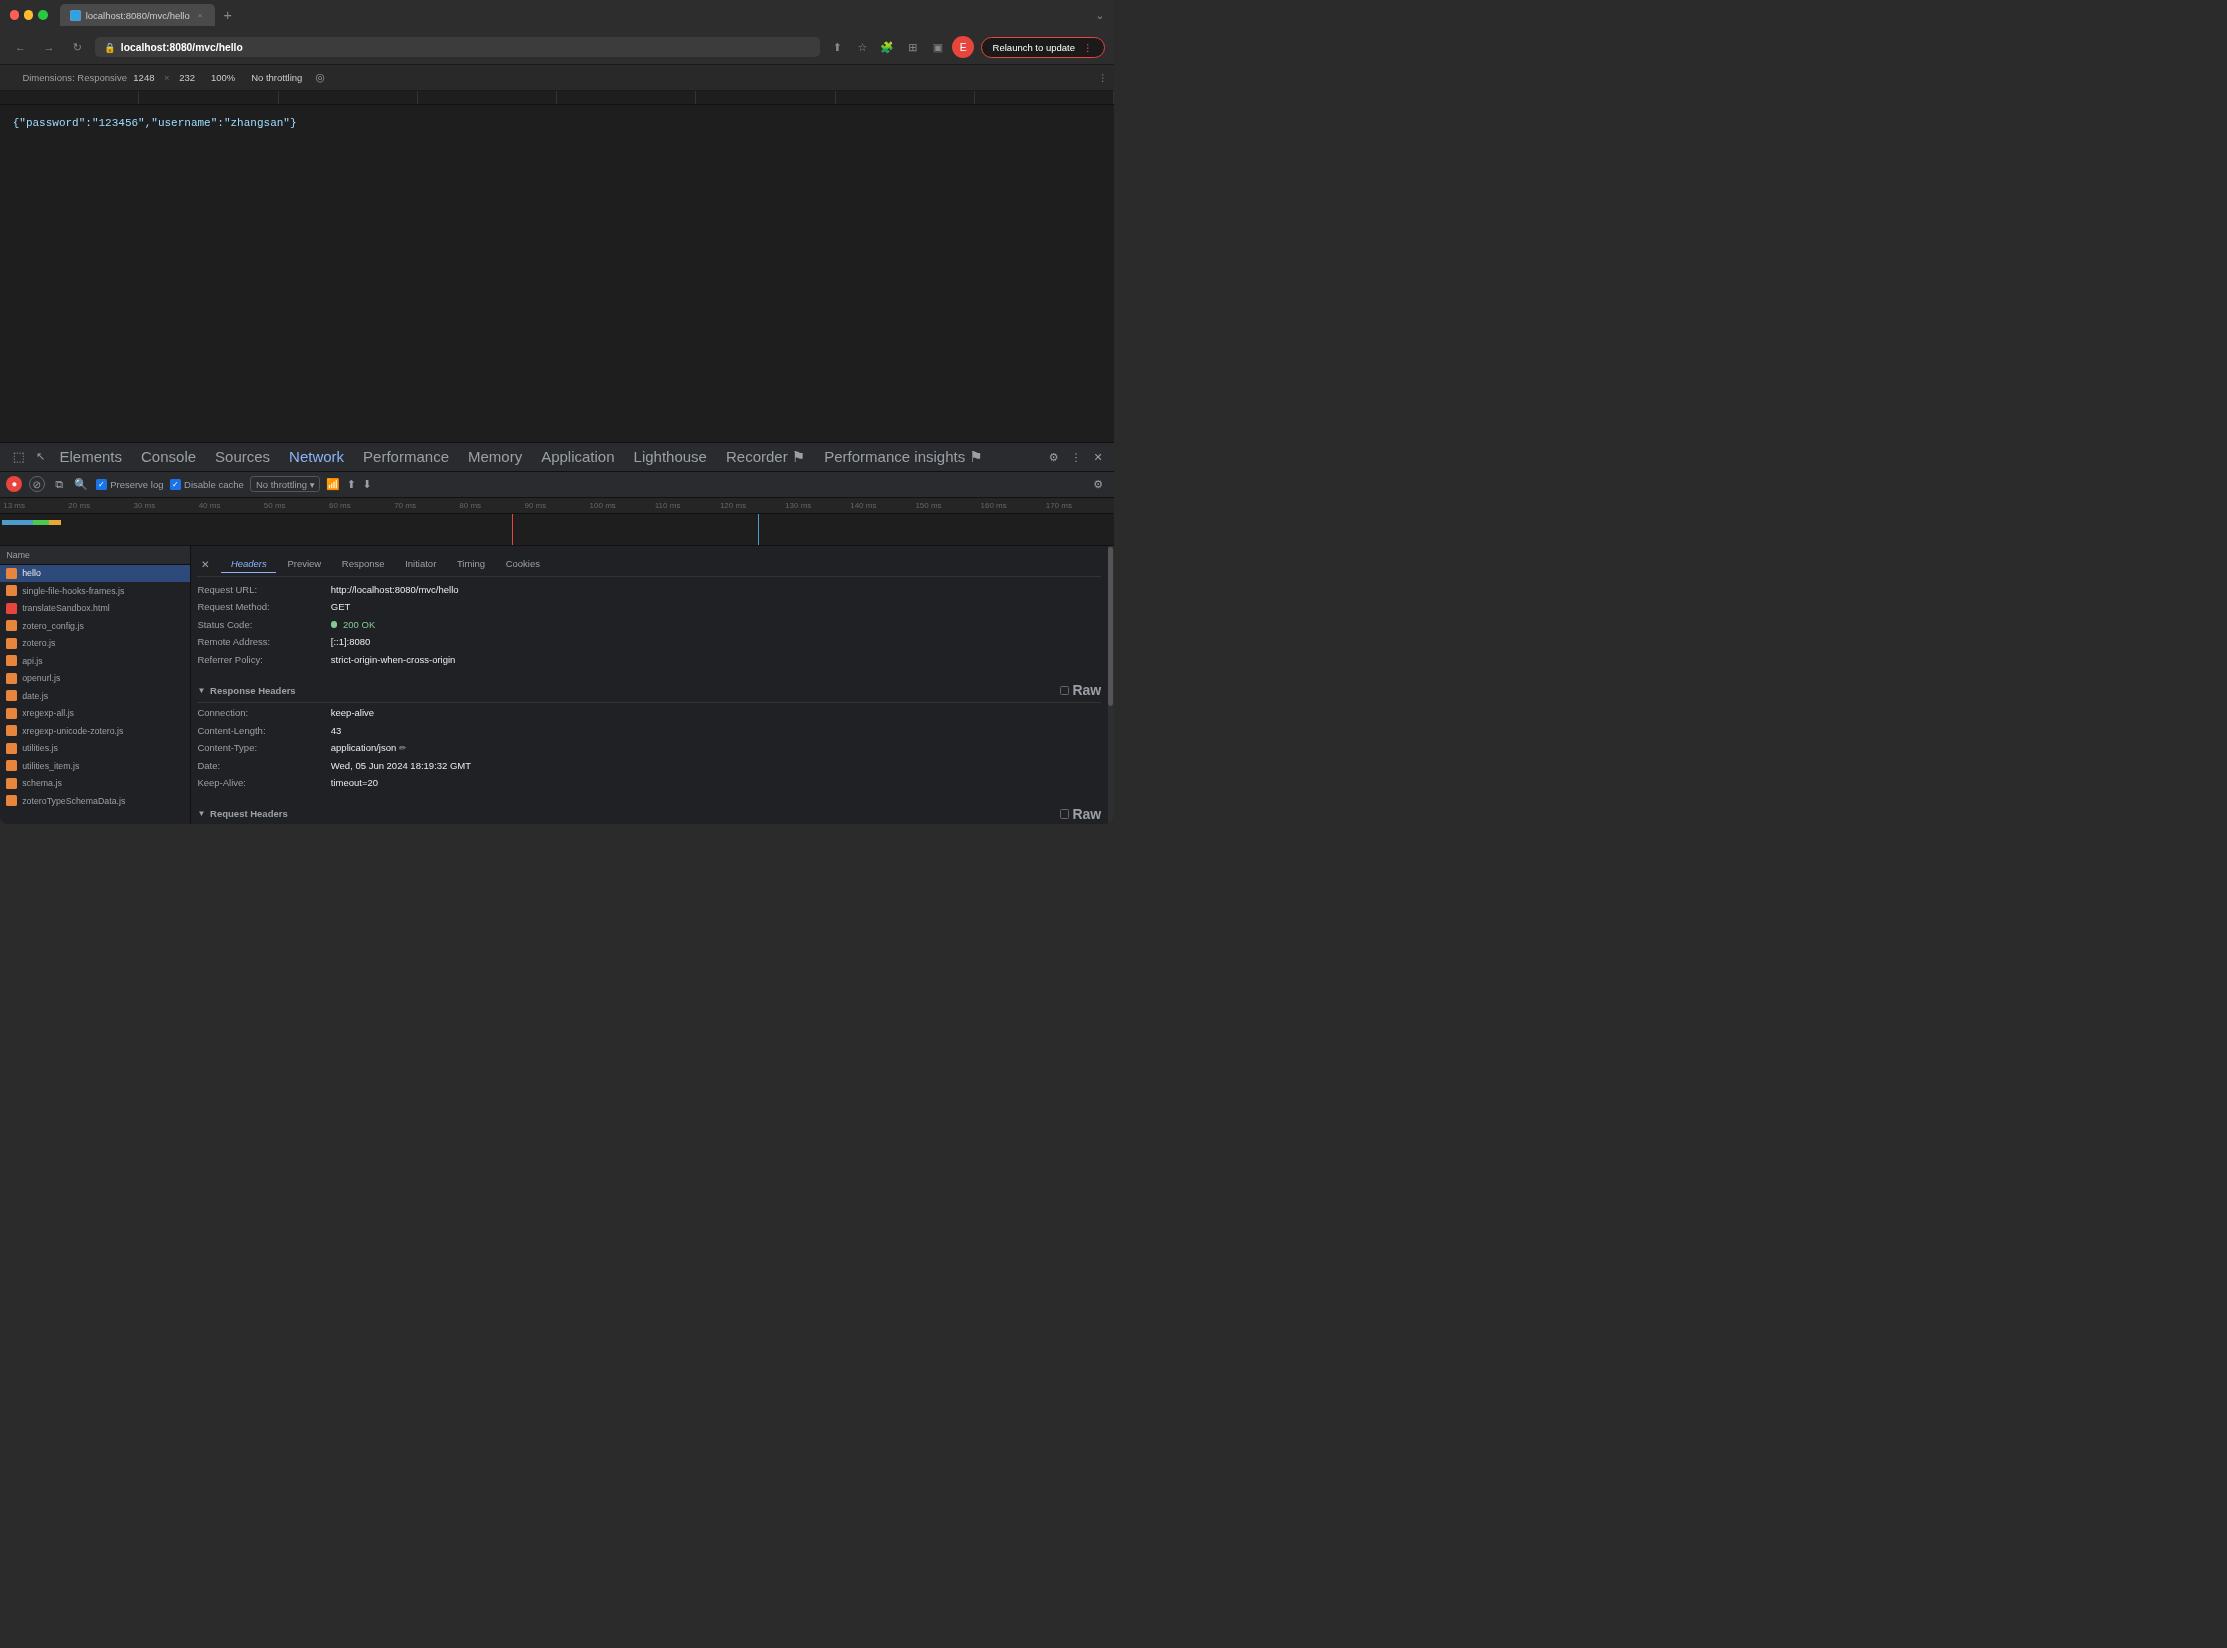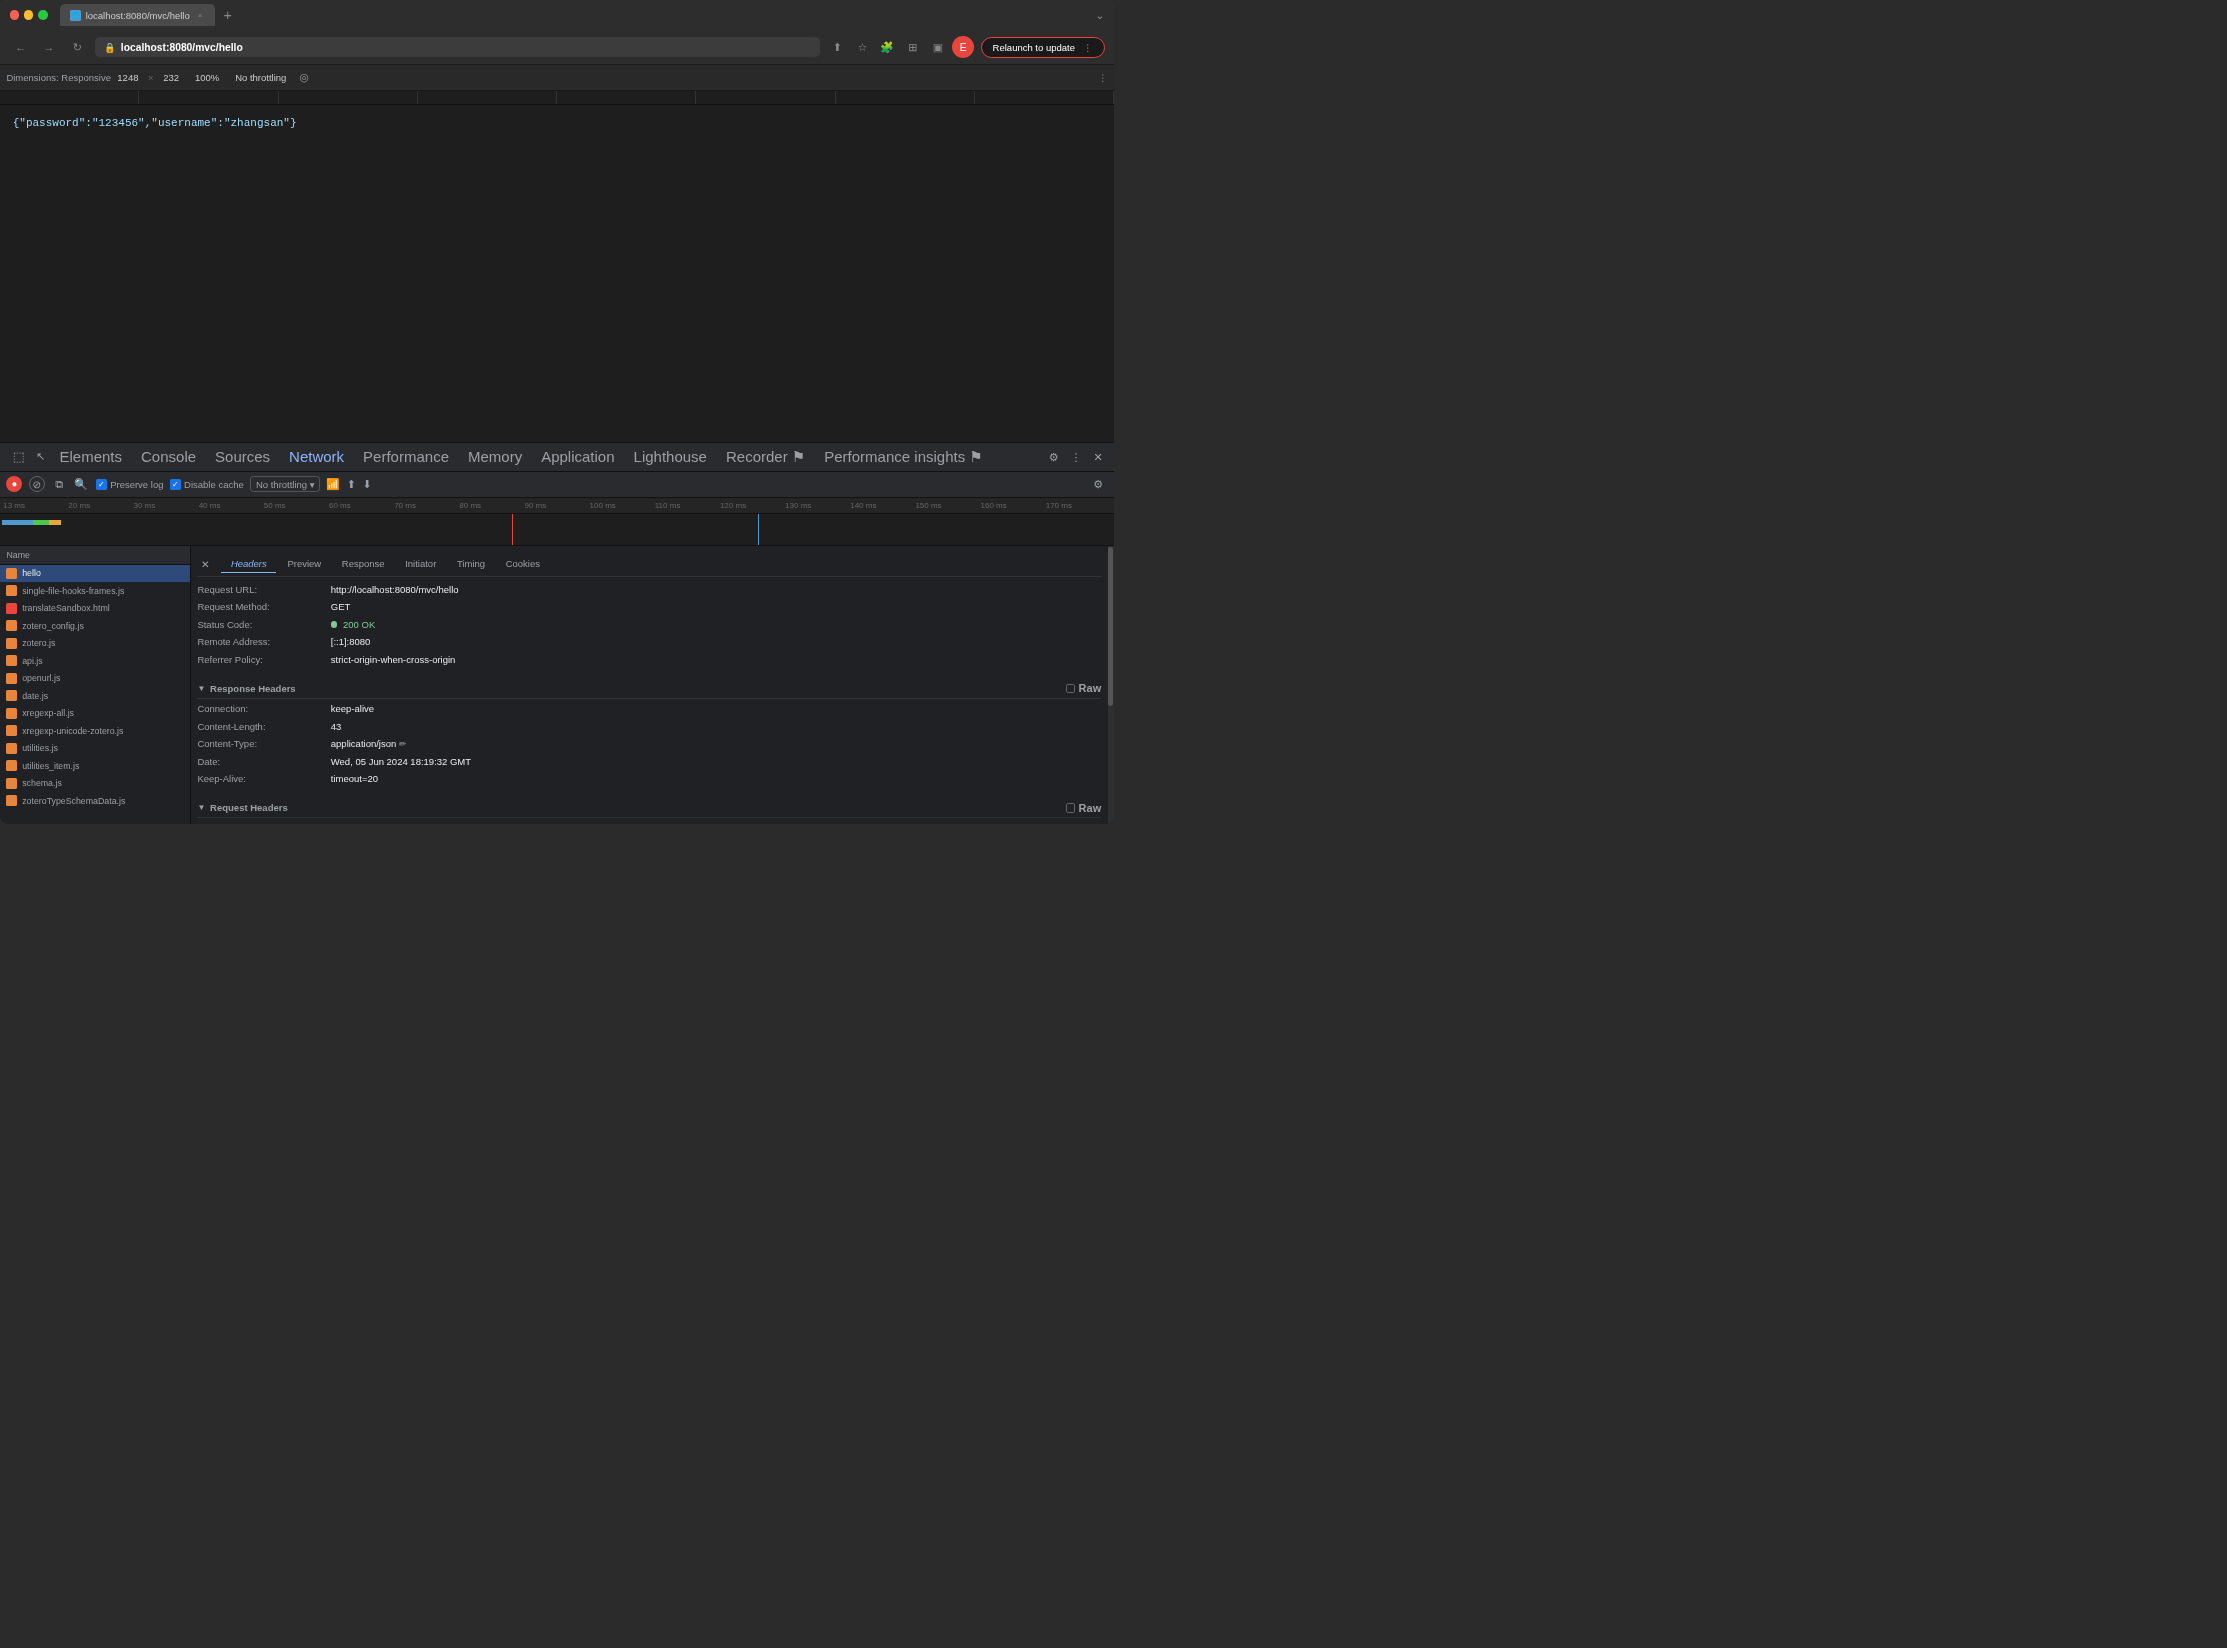--- a/index.html
+++ b/index.html
@@ -28,21 +28,21 @@
     .address-icon { color: #888; font-size: 9.5px; }
     .address-text { color: #fff; font-size: 10.3px; }
     .address-text span { color: #fff; font-weight: bold; }
     .toolbar-icons { display: flex; gap: 3.2px; margin-left: auto; }
     .toolbar-icon { width: 22px; height: 22px; display: flex; align-items: center; justify-content: center; color: #888; font-size: 11px; cursor: pointer; border-radius: 3.2px; }
     .relaunch-btn { background: #1a1a1a; border: 0.8px solid #e8453c; color: #fff; padding: 4px 11px; border-radius: 12.7px; font-size: 9.5px; cursor: pointer; display: flex; align-items: center; gap: 8px; }
     .relaunch-btn-inner { color: #ff5f57; }
 
     
     .devtools-bar { background: #292929; height: 25.5px; display: flex; align-items: center; padding: 0 6.4px; gap: 6.4px; border-bottom: 0.8px solid #1a1a1a; font-size: 9.5px; color: #aaa; justify-content: center; }
-    .devtools-bar-label { color: #9aa0a6; }
+    .devtools-bar-label { color: #9aa0a6; margin-left: 16px; }
     .devtools-bar-value { color: #ccc; }
     .devtools-bar-sep { color: #666; margin: 0 3.2px; }
     .devtools-bar-more { margin-left: auto; color: #888; }
     .ruler-bar { background: #1e1e1e; height: 14.3px; border-bottom: 0.8px solid #111; position: relative; overflow: hidden; }
     .ruler-marks { display: flex; width: 100%; height: 100%; }
     .ruler-mark { flex: 1; border-right: 0.8px solid #333; font-size: 6.4px; color: #555; padding-left: 1.6px; }
 
     
     .main-content { background: #1e1e1e; flex: 1; padding: 12.7px; font-family: 'Courier New', monospace; font-size: 11px; color: #ccc; overflow: auto; }
     .json-content { color: #9cdcfe; }
@@ -102,21 +102,21 @@
     .header-tab.active { color: #8ab4f8; border-bottom: 1.6px solid #8ab4f8; font-style: italic; }
     .close-btn { width: 16px; height: 16px; display: flex; align-items: center; justify-content: center; color: #9aa0a6; cursor: pointer; margin-right: 6.4px; }
     .header-section { margin-bottom: 9.5px; }
     .header-row { display: flex; gap: 6.4px; margin-bottom: 3.2px; font-size: 9.5px; min-height: 14.3px; }
     .header-key { color: #9aa0a6; width: 127px; flex-shrink: 0; }
     .header-val { color: #e8eaed; flex: 1; word-break: break-all; }
     .header-val.green { color: #81c995; }
     .status-dot { width: 6.4px; height: 6.4px; border-radius: 50%; background: #81c995; display: inline-block; margin-right: 3.2px; }
     .section-header { font-size: 9.5px; color: #9aa0a6; font-weight: bold; padding: 4.8px 0 3.2px; border-bottom: 0.8px solid #333; margin-bottom: 4.8px; display: flex; align-items: center; gap: 4.8px; cursor: pointer; }
     .triangle { font-size: 8px; color: #9aa0a6; }
-    .raw-checkbox { display: flex; align-items: center; gap: 3.2px; margin-left: auto; font-size: 11px; color: #9aa0a6; }
+    .raw-checkbox { display: flex; align-items: center; gap: 3.2px; margin-left: auto; font-size: 14px; color: #9aa0a6; }
     .raw-box { width: 9.5px; height: 9.5px; border: 0.8px solid #666; border-radius: 1.6px; }
     .edit-icon { font-size: 8.8px; color: #9aa0a6; cursor: pointer; }
     .scrollbar-area { width: 6.4px; background: #2d2f31; flex-shrink: 0; }
     .scrollbar-thumb { width: 4.8px; background: #555; border-radius: 2.4px; margin: 1.6px auto; height: 159px; }
     .headers-panel-inner { display: flex; flex: 1; overflow: hidden; }
   </style>
 </head>
 <body>
 
 <div class="browser-window">

